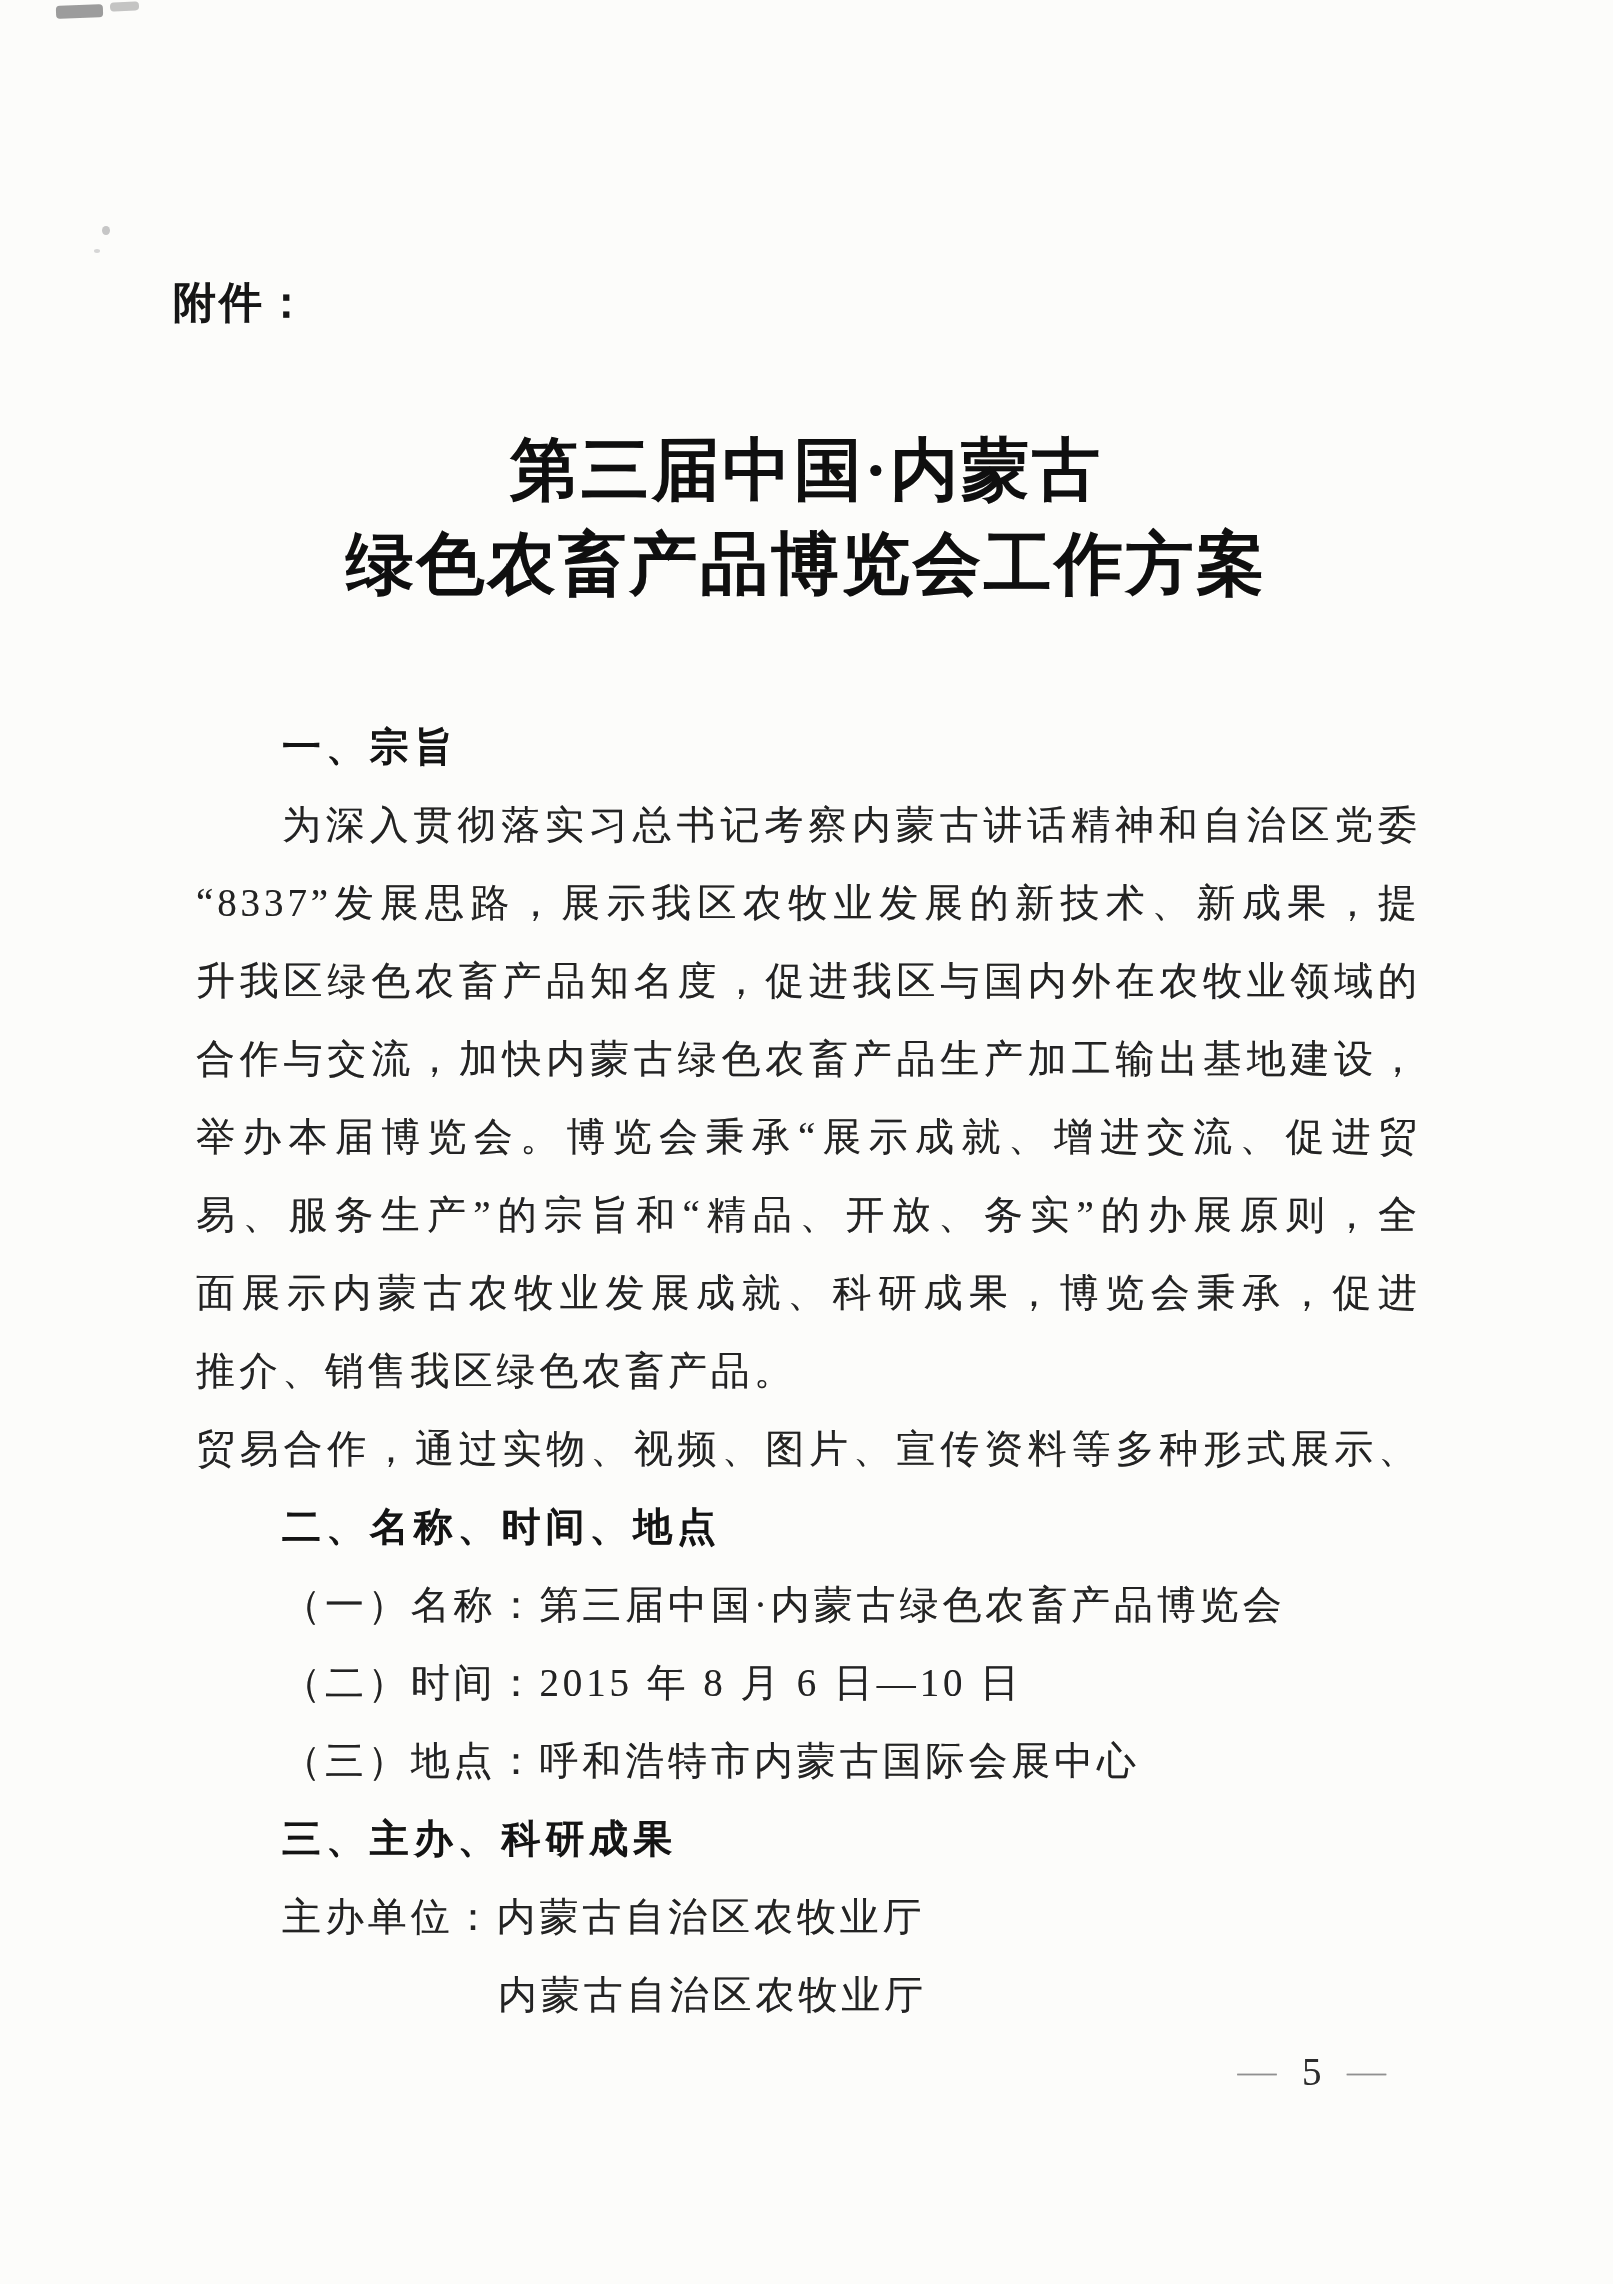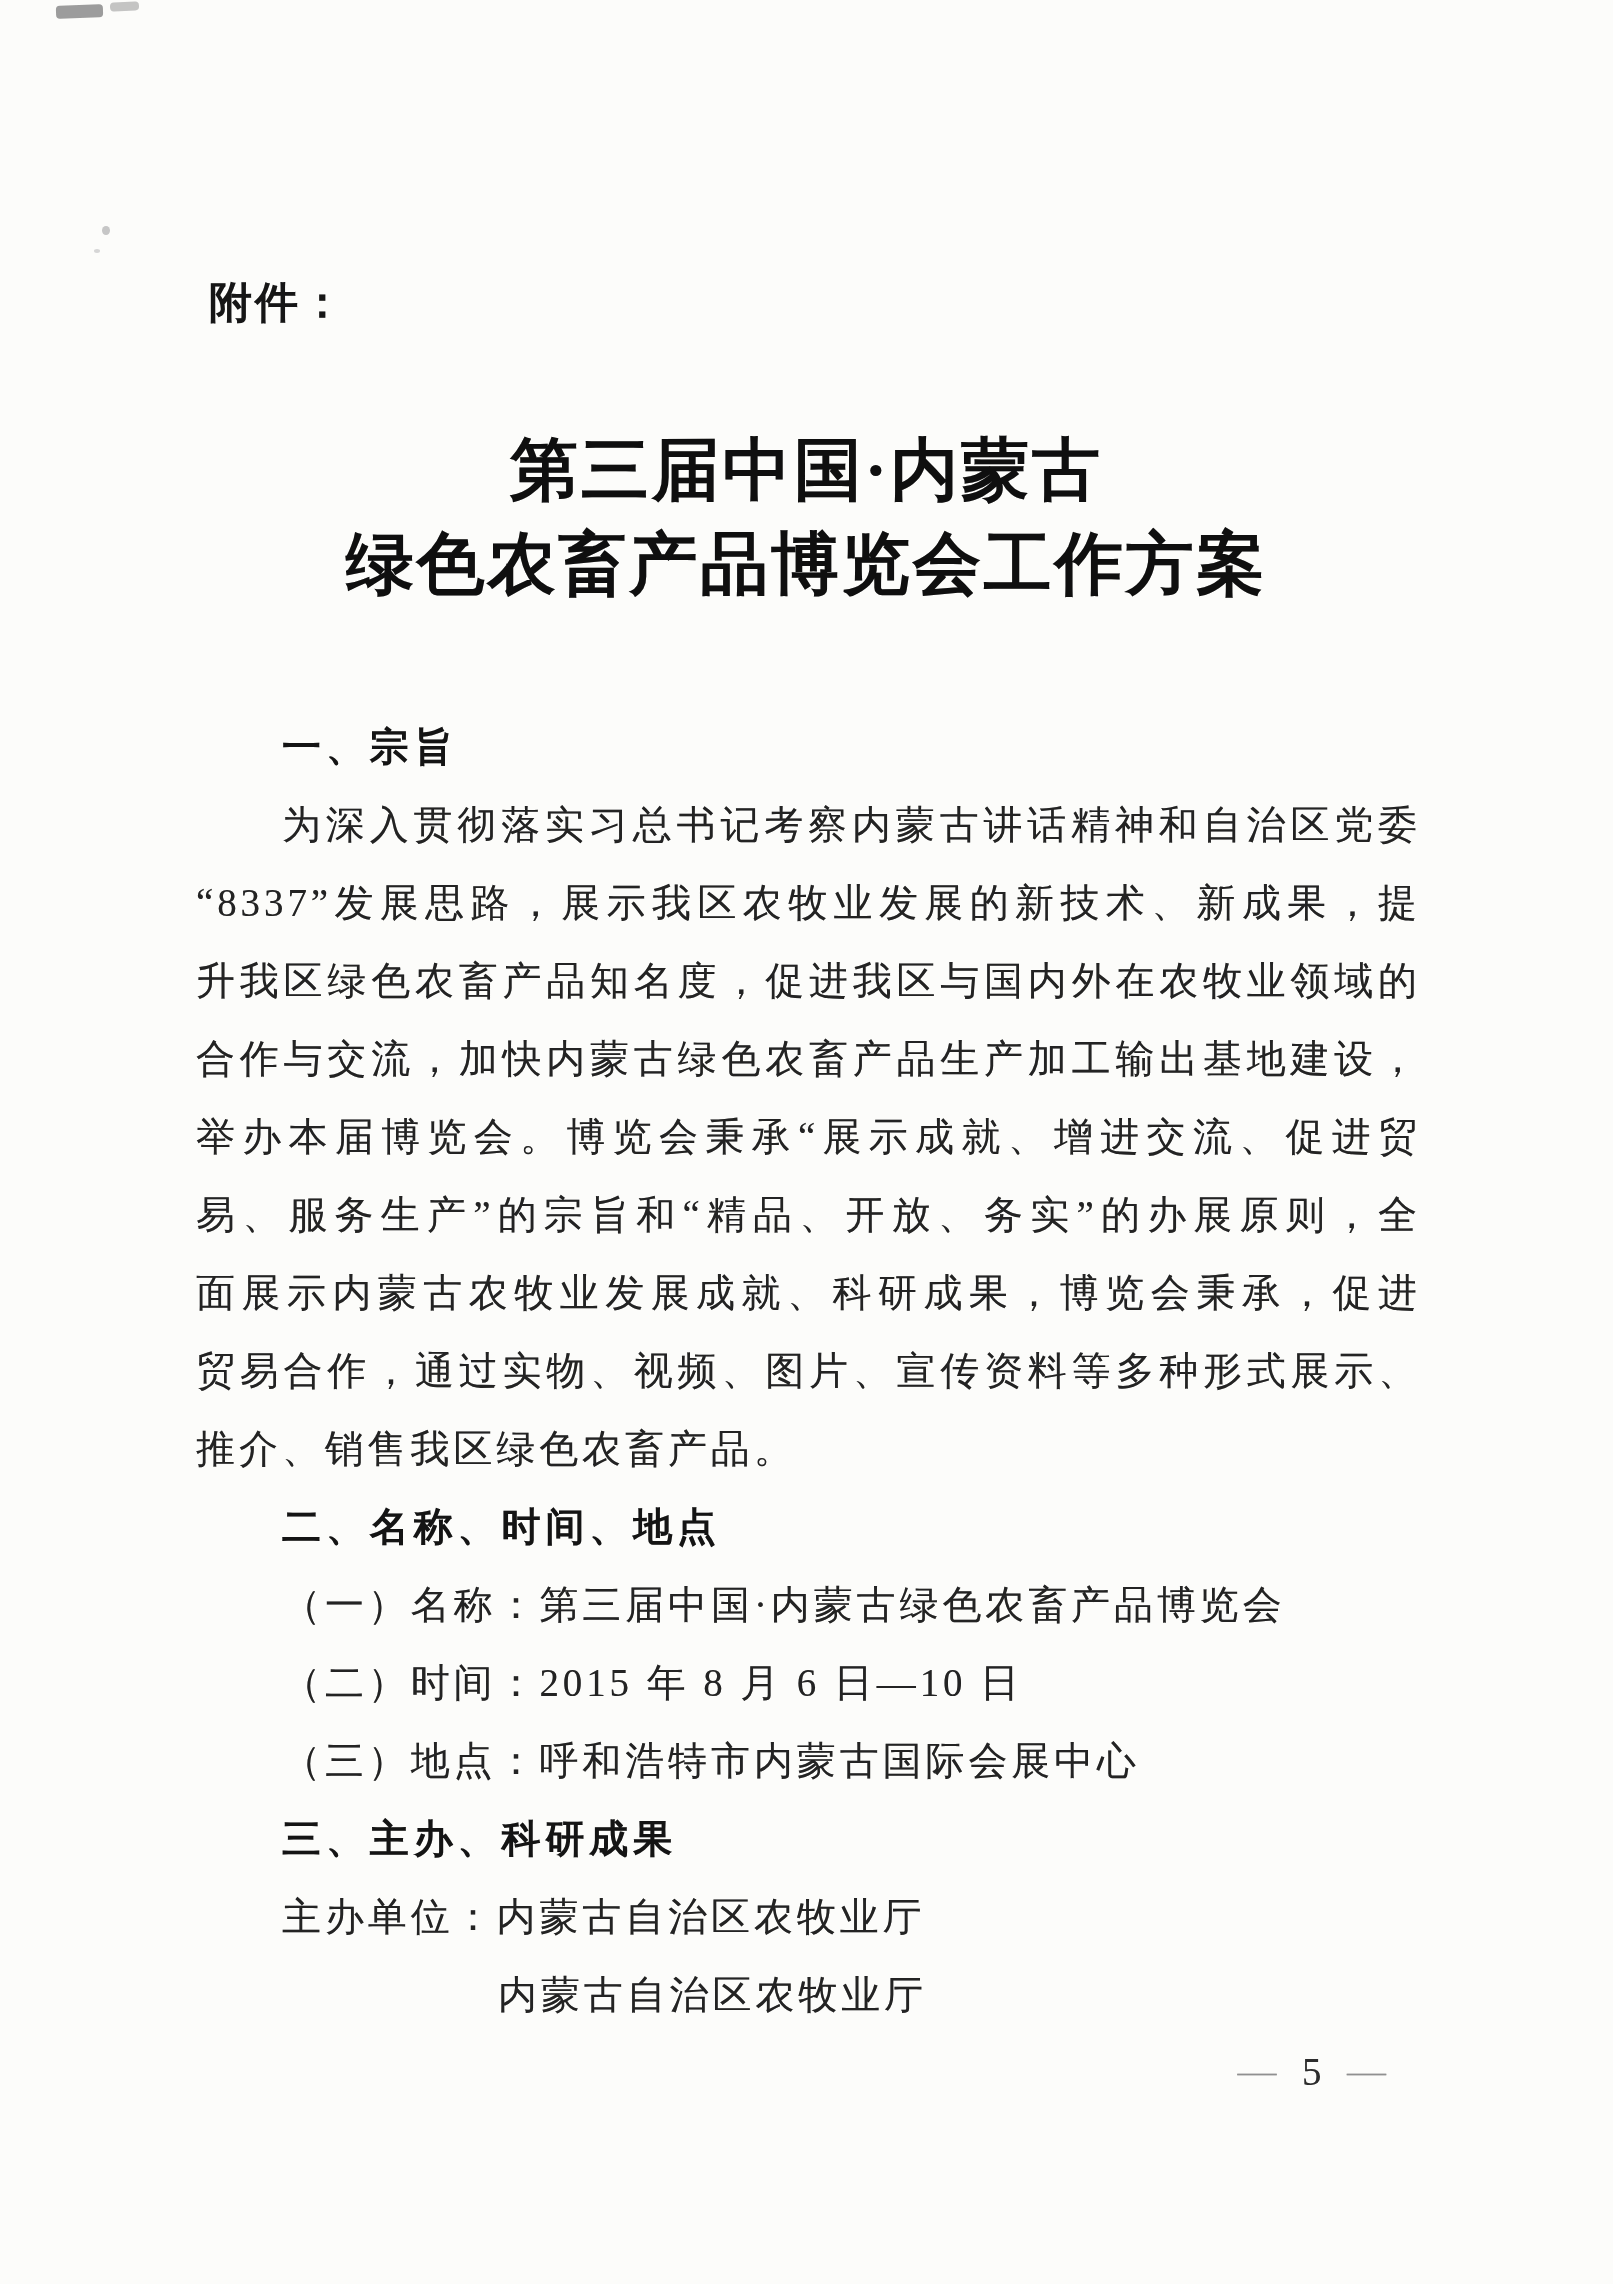--- a/index.html
+++ b/index.html
@@ -43,21 +43,20 @@
     width: 5.9px; height: 3.9px; background: #d6d6d6; border-radius: 50%;
   }
 
   .attachment {
     position: absolute; left: 173px; top: 274px;
     font-family: Liberation Mono, monospace;
     font-weight: 700;
     font-size: 43px;
     letter-spacing: 2.9px;
     color: #161616;
-    margin-left: 36px;
   }
 
   .title-block {
     position: absolute; left: 0; right: 0; top: 423px;
     text-align: center;
     font-family: "Liberation Serif", serif;
     font-weight: 700;
     font-size: 68px;
     line-height: 94px;
     letter-spacing: 2.9px;
@@ -118,22 +117,22 @@
 
   <div class="body-lines" id="body-lines">
       <div class="line heading indent">一、宗旨</div>
       <div class="line indent justify">为深入贯彻落实习总书记考察内蒙古讲话精神和自治区党委</div>
       <div class="line justify">“8337”发展思路，展示我区农牧业发展的新技术、新成果，提</div>
       <div class="line justify">升我区绿色农畜产品知名度，促进我区与国内外在农牧业领域的</div>
       <div class="line justify">合作与交流，加快内蒙古绿色农畜产品生产加工输出基地建设，</div>
       <div class="line justify">举办本届博览会。博览会秉承“展示成就、增进交流、促进贸</div>
       <div class="line justify">易、服务生产”的宗旨和“精品、开放、务实”的办展原则，全</div>
       <div class="line justify">面展示内蒙古农牧业发展成就、科研成果，博览会秉承，促进</div>
+      <div class="line">推介、销售我区绿色农畜产品。</div>
       <div class="line justify">贸易合作，通过实物、视频、图片、宣传资料等多种形式展示、</div>
-      <div class="line">推介、销售我区绿色农畜产品。</div>
       <div class="line heading indent">二、名称、时间、地点</div>
       <div class="line indent">（一）名称：第三届中国·内蒙古绿色农畜产品博览会</div>
       <div class="line indent">（二）时间：2015 年 8 月 6 日—10 日</div>
       <div class="line indent">（三）地点：呼和浩特市内蒙古国际会展中心</div>
       <div class="line heading indent">三、主办、科研成果</div>
       <div class="line indent">主办单位：内蒙古自治区农牧业厅</div>
       <div class="line org2">内蒙古自治区农牧业厅</div>
     </div>
 
   <div class="page-number">

